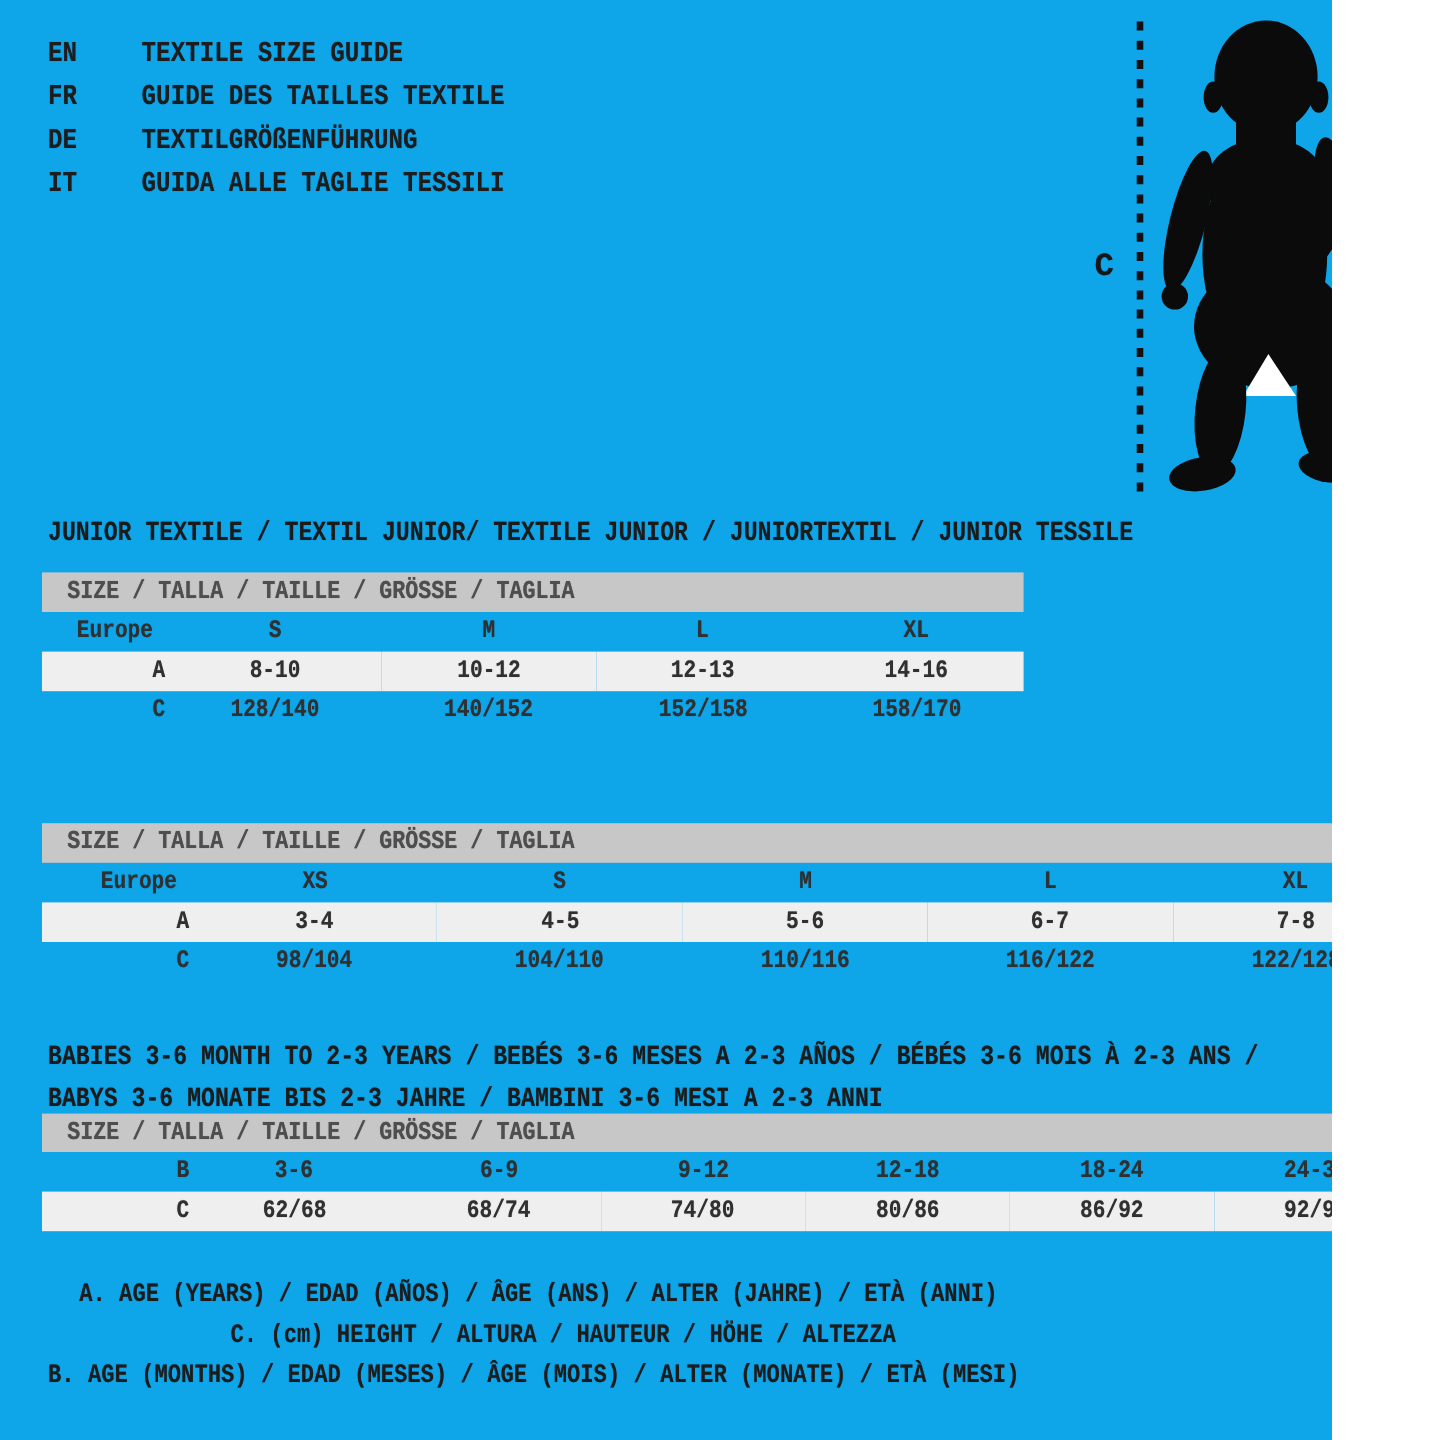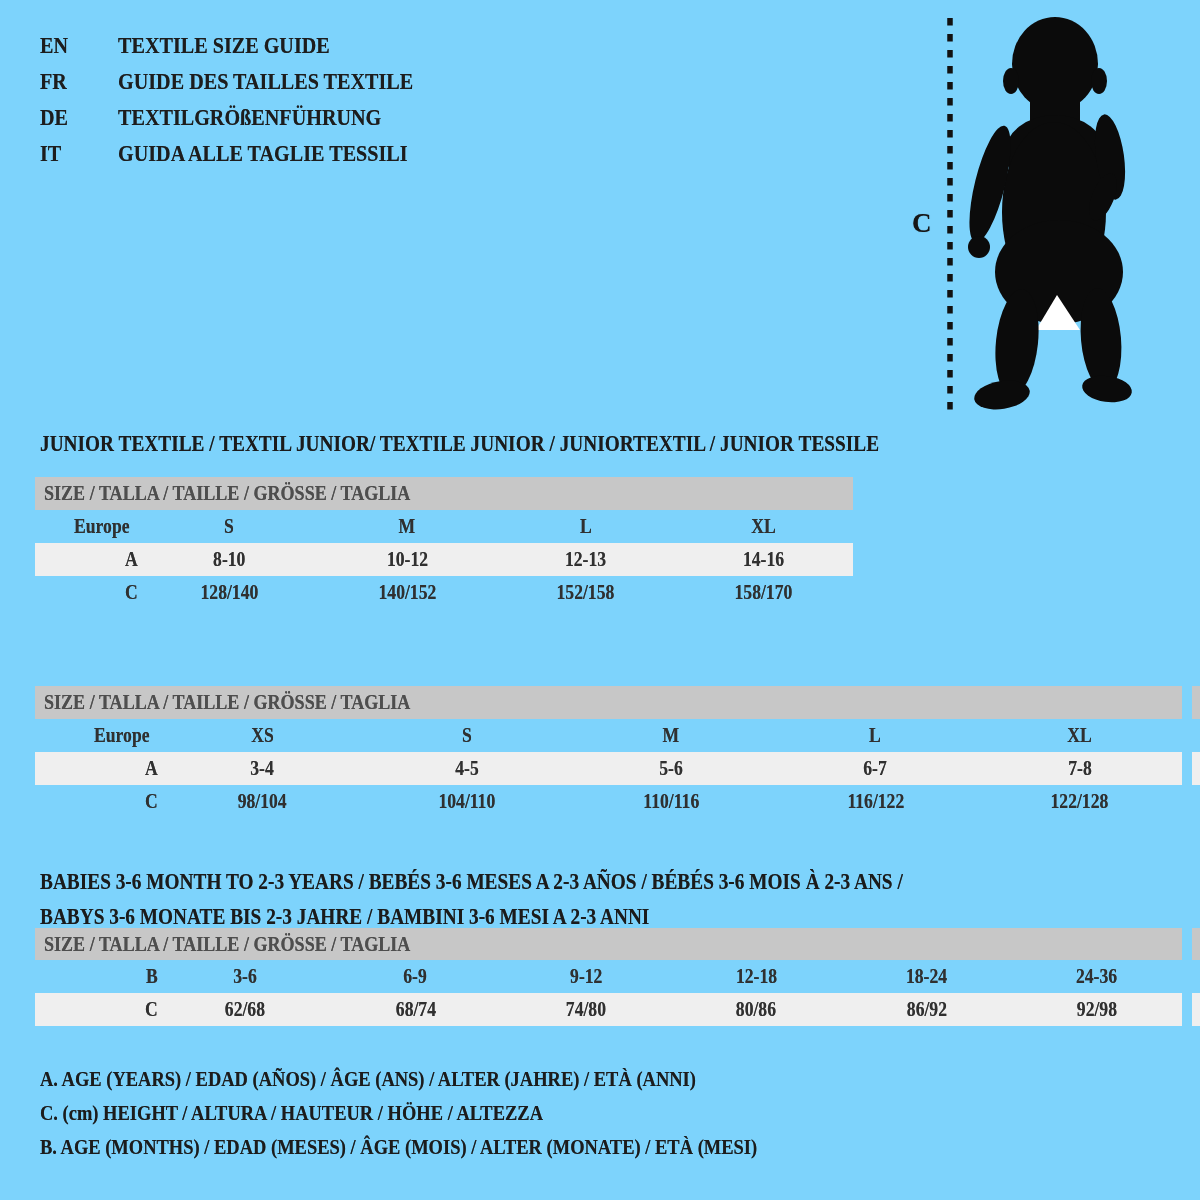--- a/index.html
+++ b/index.html
@@ -1,18 +1,18 @@
 <!DOCTYPE html>
 <html><head>
 <meta charset="utf-8">
 <style>
   html,body { margin:0; padding:0; background:#ffffff; }
   .canvas {
-    position:relative; width:1200px; height:1200px; background:#7dd3fc;
-    overflow:hidden; font-family:Liberation Serif, serif; color:#222;
+    position:relative; width:1110px; height:1200px; background:#0ea5e9;
+    overflow:hidden; font-family:Liberation Mono, monospace; color:#222;
   }
   
   .cond   { display:inline-block; transform:scaleX(0.84); transform-origin:0 50%; white-space:nowrap; }
   .cond-c { display:inline-block; transform:scaleX(0.84); transform-origin:50% 50%; white-space:nowrap; }
   .soft { text-shadow:0 0 0.7px rgba(20,20,20,0.55); }
 
   
   .lang { position:absolute; left:40px; top:27px; font-weight:700; font-size:24px; color:#1d1d1d; }
   .lang-row { display:flex; height:36px; align-items:center; }
   .lang-code { width:78px; flex:0 0 78px; }
@@ -26,21 +26,21 @@
   .sec-h { position:absolute; font-size:23px; font-weight:700; color:#1b1b1b; }
   #junior-h   { left:40px; top:431px; }
   #children-h { left:40px; top:636px; }
   #babies-h   { left:40px; top:864px; line-height:35px; }
   .subA { font-size:0.60em; position:relative; top:3px; }
 
   
   .size-bar {
     position:absolute; left:35px; height:33px; background:#c7c7c7;
     font-size:21.5px; font-weight:700; color:#4e4e4e; line-height:33px;
-    padding-left:9px; box-sizing:border-box;
+    padding-left:21px; box-sizing:border-box;
   }
   #junior-bar   { top:477px; width:818px; }
   #children-bar { top:686px; width:1147px; }
   #babies-bar   { top:928px; width:1147px; height:32px; line-height:32px; }
 
   
   table.sizes {
     position:absolute; border-collapse:collapse; table-layout:fixed;
     font-size:21px; font-weight:700; color:#303030;
   }
@@ -58,21 +58,21 @@
   .sliver { position:absolute; left:1192px; width:8px; }
   .sliver.bar { background:#c7c7c7; }
   .sliver.row { background:#efefef; }
   #sliver-ch-bar { top:686px; height:33px; }
   #sliver-ch-row { top:752px; height:33px; }
   #sliver-bb-bar { top:928px; height:32px; }
   #sliver-bb-row { top:993px; height:33px; }
 
   
   .notes { position:absolute; left:40px; top:1062px; font-size:22px; font-weight:700; color:#1c1c1c; }
-  .notes .note-line { height:34px; line-height:34px; }
+  .notes .note-line { height:34px; line-height:34px;text-align:center; }
 </style>
 </head>
 <body>
 
 <div class="canvas">
 
   <div class="lang soft">
     <div class="lang-row">
       <span class="lang-code"><span class="cond">EN</span></span>
       <span class="cond">TEXTILE SIZE GUIDE</span>

